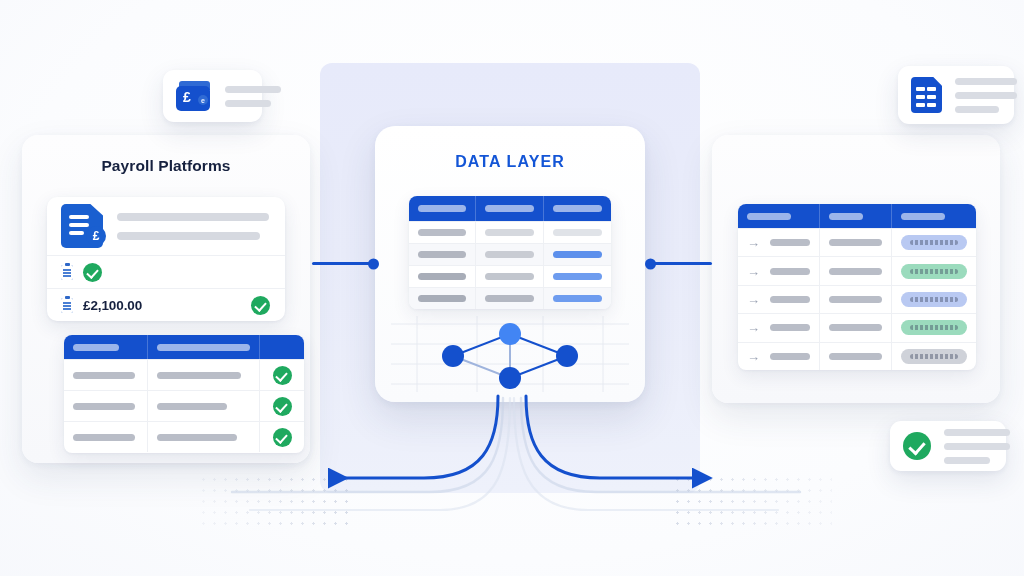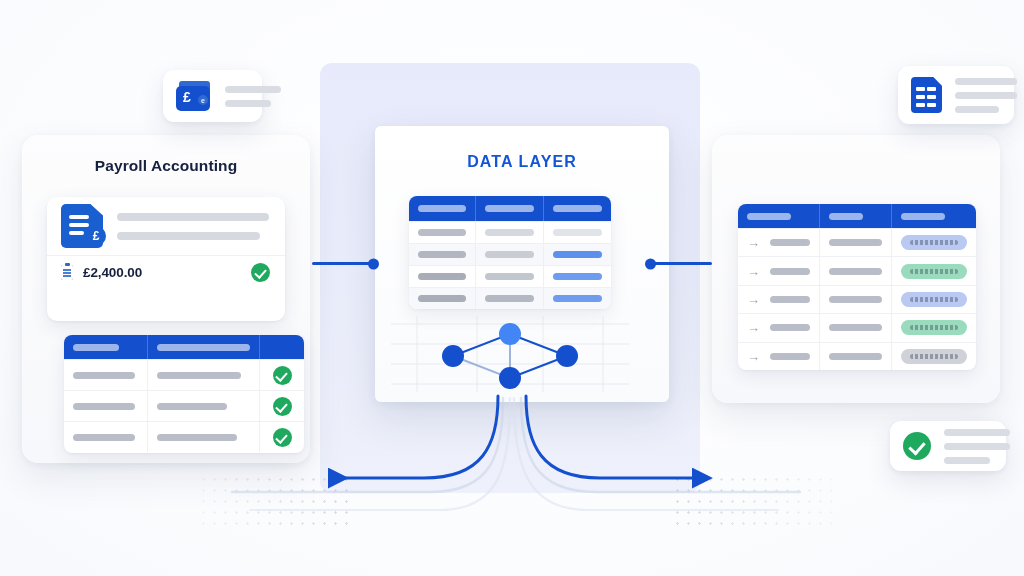--- a/index.html
+++ b/index.html
@@ -54,23 +54,23 @@
   }
 
   
   #payroll-panel    { left: 22px;  top: 135px; width: 288px; height: 328px; }
   #accounting-panel { left: 712px; top: 135px; width: 288px; height: 268px; }
   #payroll-panel .panel-title,
   #accounting-panel .panel-title { margin-top: 22px; }
 
   
   #datalayer-panel {
-    left: 375px; top: 126px; width: 294px; height: 276px;
+    left: 375px; top: 126px; width: 270px; height: 276px;
     background: linear-gradient(180deg,#ffffff 0%,#fafbfd 100%);
-    border-radius: 6px;
+    border-radius: 20px;
     box-shadow: 0 16px 38px rgba(40,55,100,.12), 0 3px 9px rgba(40,55,100,.06);
   }
   #datalayer-panel .panel-title {
     margin-top: 27px;
     color: #1355d6;
     font-size: 16px;
     letter-spacing: 1.1px;
   }
 
   
@@ -312,40 +312,44 @@
 <body>
 
 <div id="stage">
 
   <div class="center-backdrop"></div>
 
   <div class="dotgrid left"></div>
   <div class="dotgrid right"></div>
 
   <div class="panel" id="payroll-panel">
-    <div class="panel-title">Payroll Accounting</div>
+    <div class="panel-title">Payroll Platforms</div>
 
     <div class="inner-card" id="payroll-invoice-card">
       <div class="invoice-head">
         <div class="doc-icon">
           <div class="sheet"></div>
           <div class="line l1"></div>
             <div class="line l2"></div>
             <div class="line l3"></div>
           <div class="badge">£</div>
         </div>
         <div class="bars">
           <div class="bar" style="width:100%"></div>
           <div class="bar" style="width:94%"></div>
         </div>
       </div>
 
       <div class="amt-row">
         <div class="clip"></div>
-        <div class="amount">£2,400.00</div>
+        <div class="check-circle"></div>
+      </div>
+      <div class="amt-row">
+        <div class="clip"></div>
+        <div class="amount">£2,100.00</div>
         <div class="check-circle"></div>
       </div>
     </div>
 
     <div class="tbl" id="payroll-table">
       <div class="thead">
         <div class="th">
             <div class="th-bar"></div>
           </div>
         <div class="th">

